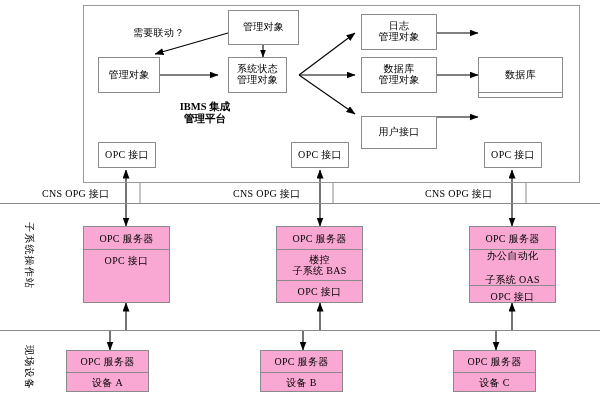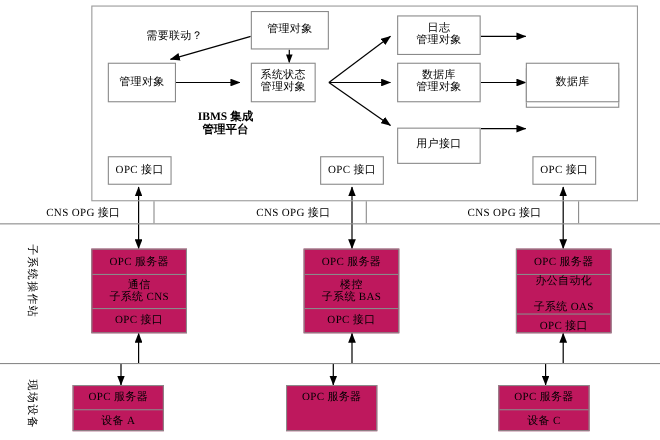--- a/index.html
+++ b/index.html
@@ -24,21 +24,21 @@
     font-size:10px;
     letter-spacing:0.3px;
     z-index:3;
   }
   .box .ln{display:block;}
 
   .stack{
     position:absolute;
     box-sizing:border-box;
     border:1px solid #8a8a8a;
-    background:#be185d;
+    background:#f9a8d4;
     z-index:3;
     display:flex;flex-direction:column;
   }
   .stack .cell{
     box-sizing:border-box;
     flex:0 0 auto;
     display:flex;align-items:center;justify-content:center;
     text-align:center;
     font-size:10px;
     color:#000;
@@ -199,24 +199,20 @@
   <div class="hline" style="left:0px;top:203px;width:600px;"></div>
 
   <div class="txt" style="left:42px;top:188px;">CNS OPG 接口</div>
   <div class="txt" style="left:233px;top:188px;">CNS OPG 接口</div>
   <div class="txt" style="left:425px;top:188px;">CNS OPG 接口</div>
 
   <div class="vtxt" style="left:36px;top:222px;">子系统操作站</div>
 
   <div class="stack" style="left:83px;top:226px;width:87px;height:77px;">
     <div class="cell" style="height:22px;">OPC 服务器</div>
-    <div class="cell grow" style="flex-direction:column;">
-      <span class="ln">通信</span>
-      <span class="ln">子系统 CNS</span>
-    </div>
     <div class="cell" style="height:22px;">OPC 接口</div>
   </div>
 
   <div class="stack" style="left:276px;top:226px;width:87px;height:77px;">
     <div class="cell" style="height:22px;">OPC 服务器</div>
     <div class="cell grow" style="flex-direction:column;">
       <span class="ln">楼控</span>
       <span class="ln">子系统 BAS</span>
     </div>
     <div class="cell" style="height:22px;">OPC 接口</div>
@@ -235,20 +231,21 @@
 
   <div class="vtxt" style="left:36px;top:345px;">现场设备</div>
 
   <div class="stack" style="left:66px;top:350px;width:83px;height:42px;">
     <div class="cell" style="height:21px;">OPC 服务器</div>
     <div class="cell grow">设备 A</div>
   </div>
 
   <div class="stack" style="left:260px;top:350px;width:83px;height:42px;">
     <div class="cell" style="height:21px;">OPC 服务器</div>
+    <div class="cell grow">设备 B</div>
   </div>
 
   <div class="stack" style="left:453px;top:350px;width:83px;height:42px;">
     <div class="cell" style="height:21px;">OPC 服务器</div>
     <div class="cell grow">设备 C</div>
   </div>
 
 </div>
 
 </body></html>

